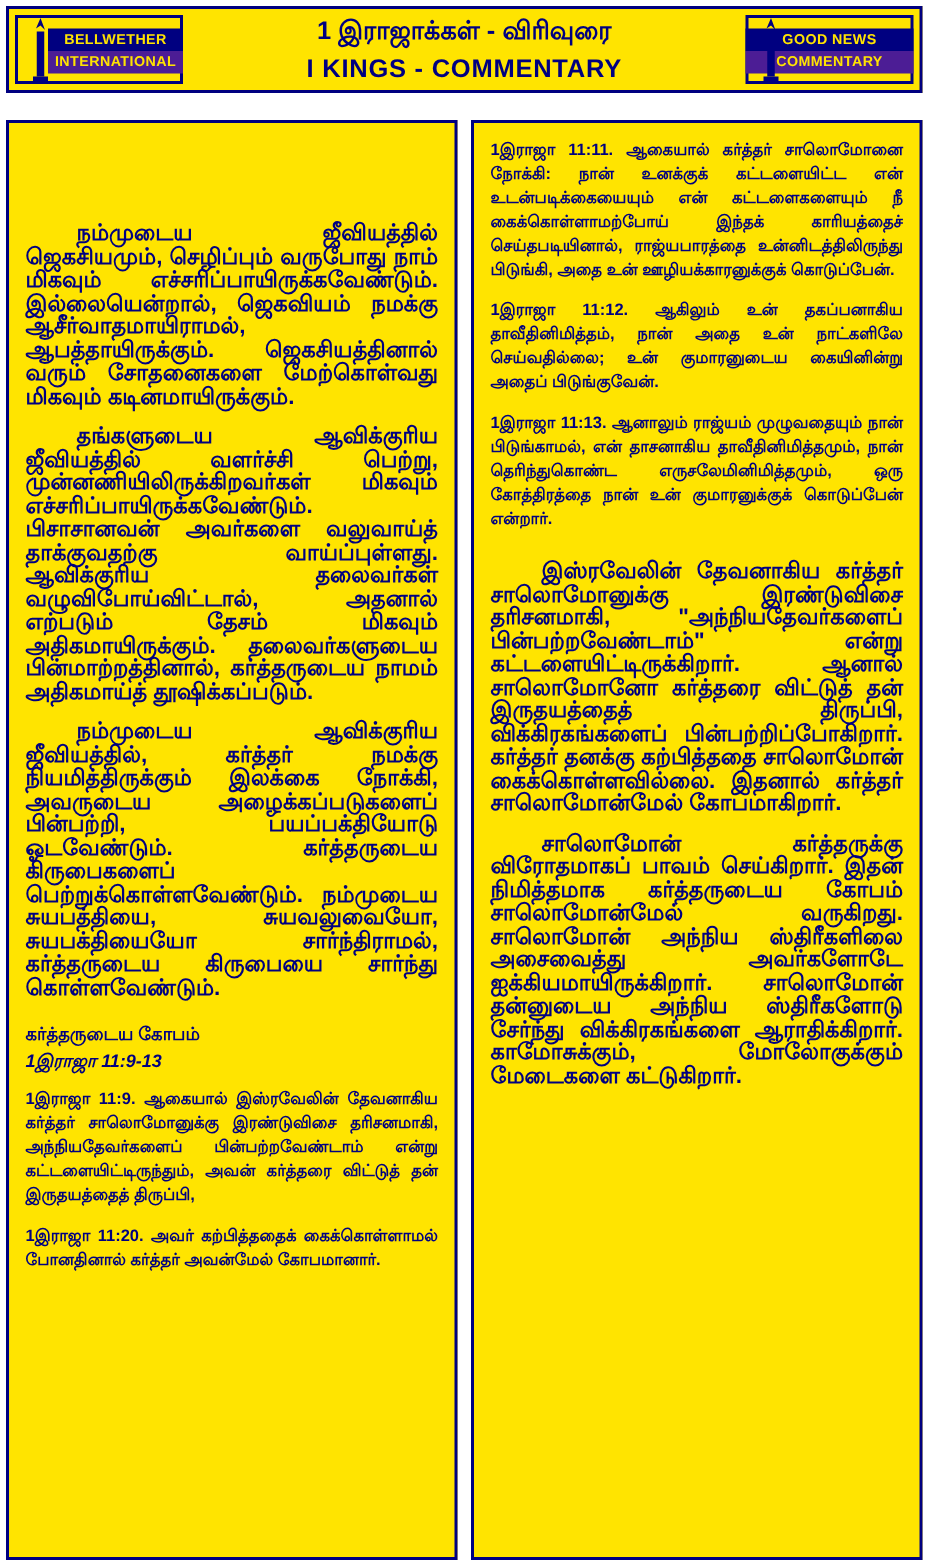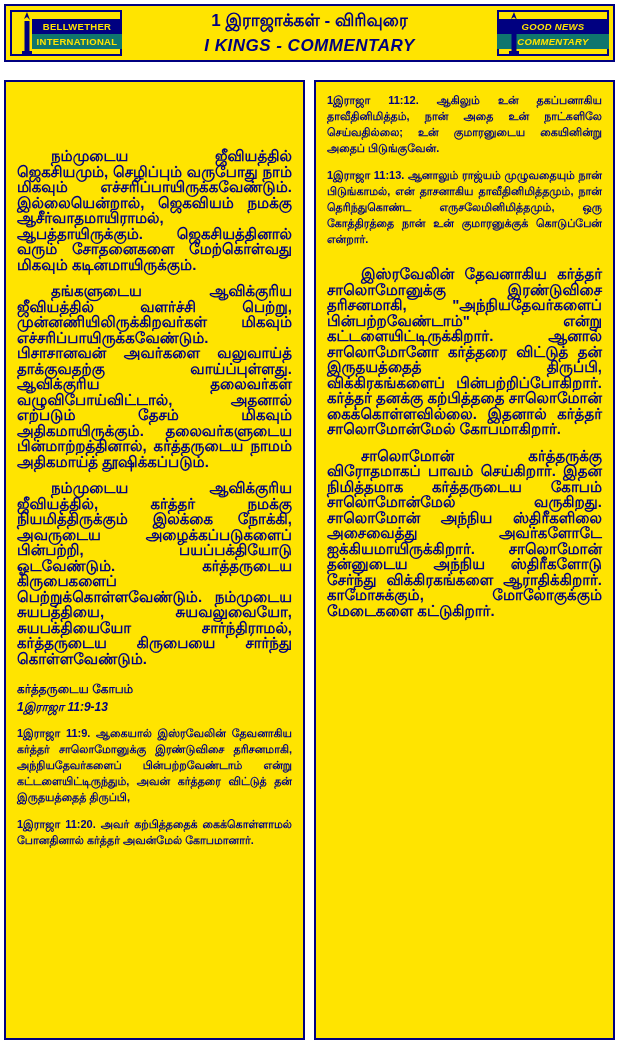--- a/index.html
+++ b/index.html
@@ -42,21 +42,20 @@
     display: flex;
     flex-direction: column;
     align-items: center;
     justify-content: center;
     position: relative;
   }
   .logo-box.left {
     padding-left: 22px;
   }
   .logo-box.right {
-    font-style: italic;
   }
   .logo-torch {
     position: absolute;
     left: 6px;
     top: 50%;
     transform: translateY(-50%);
     width: 18px;
     height: 44px;
   }
   .logo-line {
@@ -68,21 +67,21 @@
     text-align: center;
     width: 100%;
   }
   .logo-line.band {
     background: #000080;
     color: #ffe400;
     padding: 1px 2px;
     margin-top: 2px;
   }
   .logo-line.band2 {
-    background: #0f766e;
+    background: #4c1d95;
     color: #ffe400;
     padding: 1px 2px;
   }
   .header-titles {
     flex: 1;
     display: flex;
     flex-direction: column;
     align-items: center;
     justify-content: center;
     gap: 4px;
@@ -92,21 +91,20 @@
     font-weight: bold;
     color: #000080;
     text-align: center;
   }
   .title-en {
     font-size: 17px;
     font-weight: bold;
     color: #000080;
     letter-spacing: 0.5px;
     text-align: left;
-    font-style: italic;
   }
 
   
   .body-area {
     position: absolute;
     left: 4px;
     top: 80px;
     width: 611px;
     height: 960px;
     display: flex;
@@ -200,20 +198,21 @@
       <div class="heading">
         <span>கர்த்தருடைய கோபம்</span>
         <span class="ref">1இராஜா 11:9-13</span>
       </div>
 
       <p class="verse">1இராஜா 11:9. ஆகையால் இஸ்ரவேலின் தேவனாகிய கர்த்தர் சாலொமோனுக்கு இரண்டுவிசை தரிசனமாகி, அந்நியதேவர்களைப் பின்பற்றவேண்டாம் என்று கட்டளையிட்டிருந்தும், அவன் கர்த்தரை விட்டுத் தன் இருதயத்தைத் திருப்பி,</p>
       <p class="verse">1இராஜா 11:20. அவர் கற்பித்ததைக் கைக்கொள்ளாமல் போனதினால் கர்த்தர் அவன்மேல் கோபமானார்.</p>
     </div>
 
     <div class="col">
+      <p class="verse">1இராஜா 11:11. ஆகையால் கர்த்தர் சாலொமோனை நோக்கி: நான் உனக்குக் கட்டளையிட்ட என் உடன்படிக்கையையும் என் கட்டளைகளையும் நீ கைக்கொள்ளாமற்போய் இந்தக் காரியத்தைச் செய்தபடியினால், ராஜ்யபாரத்தை உன்னிடத்திலிருந்து பிடுங்கி, அதை உன் ஊழியக்காரனுக்குக் கொடுப்பேன்.</p>
       <p class="verse">1இராஜா 11:12. ஆகிலும் உன் தகப்பனாகிய தாவீதினிமித்தம், நான் அதை உன் நாட்களிலே செய்வதில்லை; உன் குமாரனுடைய கையினின்று அதைப் பிடுங்குவேன்.</p>
       <p class="verse">1இராஜா 11:13. ஆனாலும் ராஜ்யம் முழுவதையும் நான் பிடுங்காமல், என் தாசனாகிய தாவீதினிமித்தமும், நான் தெரிந்துகொண்ட எருசலேமினிமித்தமும், ஒரு கோத்திரத்தை நான் உன் குமாரனுக்குக் கொடுப்பேன் என்றார்.</p>
       <div class="spacer-small"></div>
       <p class="para">இஸ்ரவேலின் தேவனாகிய கர்த்தர் சாலொமோனுக்கு இரண்டுவிசை தரிசனமாகி, "அந்நியதேவர்களைப் பின்பற்றவேண்டாம்" என்று கட்டளையிட்டிருக்கிறார். ஆனால் சாலொமோனோ கர்த்தரை விட்டுத் தன் இருதயத்தைத் திருப்பி, விக்கிரகங்களைப் பின்பற்றிப்போகிறார். கர்த்தர் தனக்கு கற்பித்ததை சாலொமோன் கைக்கொள்ளவில்லை. இதனால் கர்த்தர் சாலொமோன்மேல் கோபமாகிறார்.</p>
       <p class="para">சாலொமோன் கர்த்தருக்கு விரோதமாகப் பாவம் செய்கிறார். இதன் நிமித்தமாக கர்த்தருடைய கோபம் சாலொமோன்மேல் வருகிறது. சாலொமோன் அந்நிய ஸ்திரீகளிலை அசைவைத்து அவர்களோடே ஐக்கியமாயிருக்கிறார். சாலொமோன் தன்னுடைய அந்நிய ஸ்திரீகளோடு சேர்ந்து விக்கிரகங்களை ஆராதிக்கிறார். காமோசுக்கும், மோலோகுக்கும் மேடைகளை கட்டுகிறார்.</p>
     </div>
 
   </div>
 </div>
 

